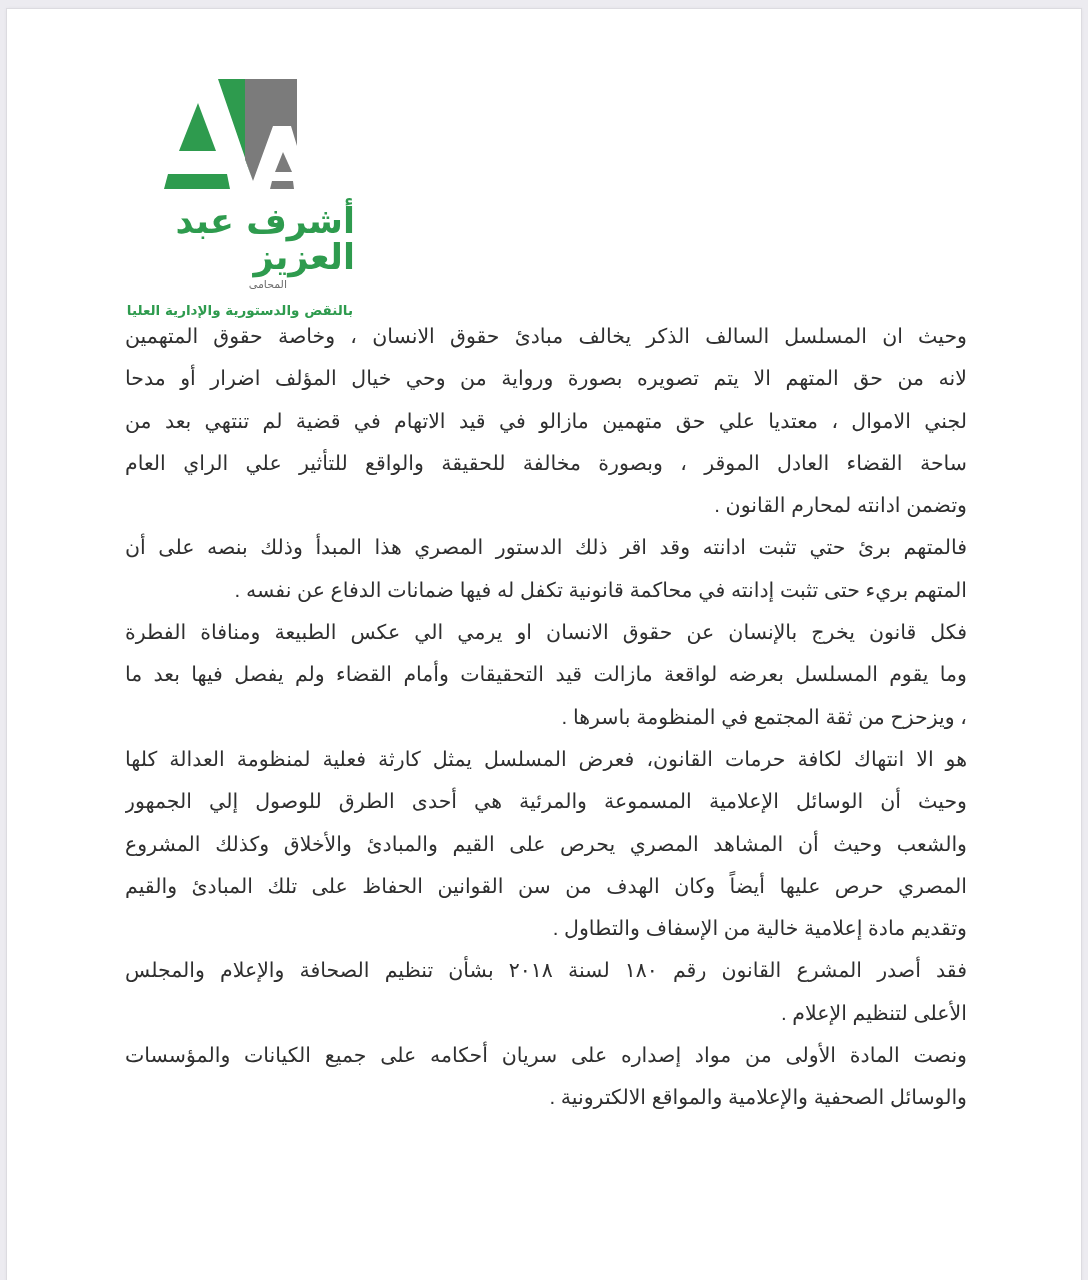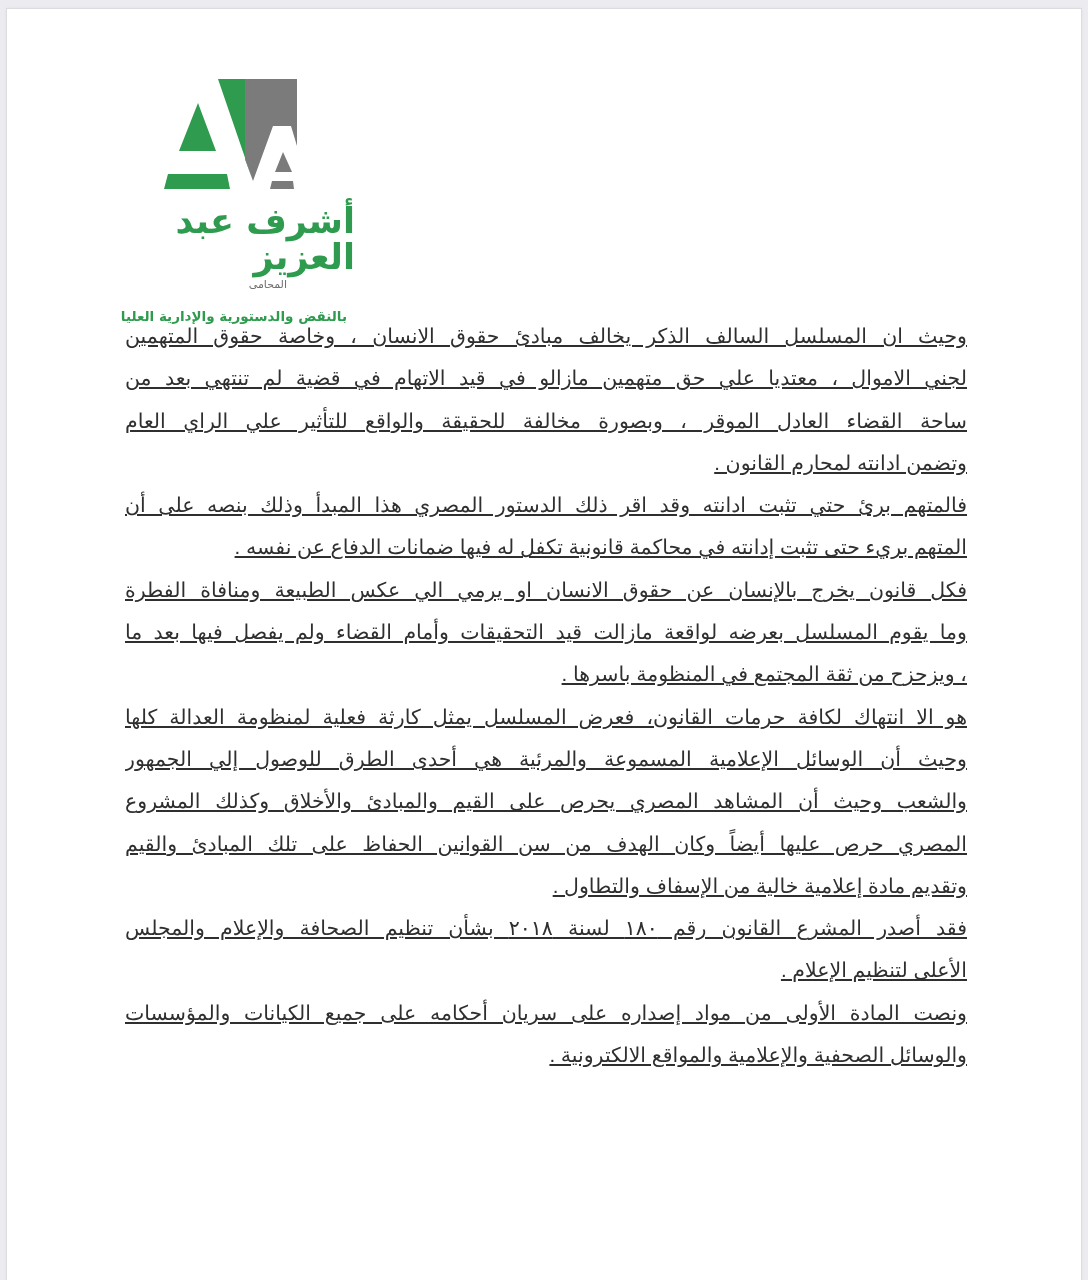--- a/index.html
+++ b/index.html
@@ -55,35 +55,34 @@
       color: #6f6f6f;
       margin: 0;
       padding-right: 70px;
     }
     .brand-sub {
       font-family: "DejaVu Sans", sans-serif;
       font-weight: bold;
       font-size: 13.5px;
       line-height: 22px;
       color: #2e9b4e;
-      margin: 10px;
+      margin: 4px;
     }
     .body-text {
       position: absolute;
       left: 118px;
       top: 306px;
       width: 842px;
       direction: rtl;
       text-align: justify;
       text-align-last: right;
       color: #2f2f2f;
       font-family: "Liberation Sans", sans-serif;
       font-size: 20.5px;
       line-height: 42.3px;
-      text-decoration: underline;
     }
     .line {
       display: block;
       white-space: nowrap;
       text-align: justify;
       text-align-last: justify;
       height: 42.3px;
       overflow: hidden;
     }
     .line.last {
@@ -113,20 +112,21 @@
   </div>
 
   <div class="brand">
     <p class="brand-name">أشرف عبد العزيز</p>
     <p class="brand-title">المحامى</p>
     <p class="brand-sub">بالنقض والدستورية والإدارية العليا</p>
   </div>
 
   <div class="body-text">
     <span class="line">وحيث ان المسلسل السالف الذكر يخالف مبادئ حقوق الانسان ، وخاصة حقوق المتهمين</span>
+    <span class="line">لانه من حق المتهم الا يتم تصويره بصورة ورواية من وحي خيال المؤلف اضرار أو مدحا</span>
     <span class="line">لجني الاموال ، معتديا علي حق متهمين مازالو في قيد الاتهام في قضية لم تنتهي بعد من</span>
     <span class="line">ساحة القضاء العادل الموقر ، وبصورة مخالفة للحقيقة والواقع للتأثير علي الراي العام</span>
     <span class="line last">وتضمن ادانته لمحارم القانون .</span>
     <span class="line">فالمتهم برئ حتي تثبت ادانته وقد اقر ذلك الدستور المصري هذا المبدأ وذلك بنصه على أن</span>
     <span class="line last">المتهم بريء حتى تثبت إدانته في محاكمة قانونية تكفل له فيها ضمانات الدفاع عن نفسه .</span>
     <span class="line">فكل قانون يخرج بالإنسان عن حقوق الانسان او يرمي الي عكس الطبيعة ومنافاة الفطرة</span>
     <span class="line">وما يقوم المسلسل بعرضه لواقعة مازالت قيد التحقيقات وأمام القضاء ولم يفصل فيها بعد ما</span>
     <span class="line last">، ويزحزح من ثقة المجتمع في المنظومة باسرها .</span>
     <span class="line">هو الا انتهاك لكافة حرمات القانون، فعرض المسلسل يمثل كارثة فعلية لمنظومة العدالة كلها</span>
     <span class="line">وحيث أن الوسائل الإعلامية المسموعة والمرئية هي أحدى الطرق للوصول إلي الجمهور</span>

